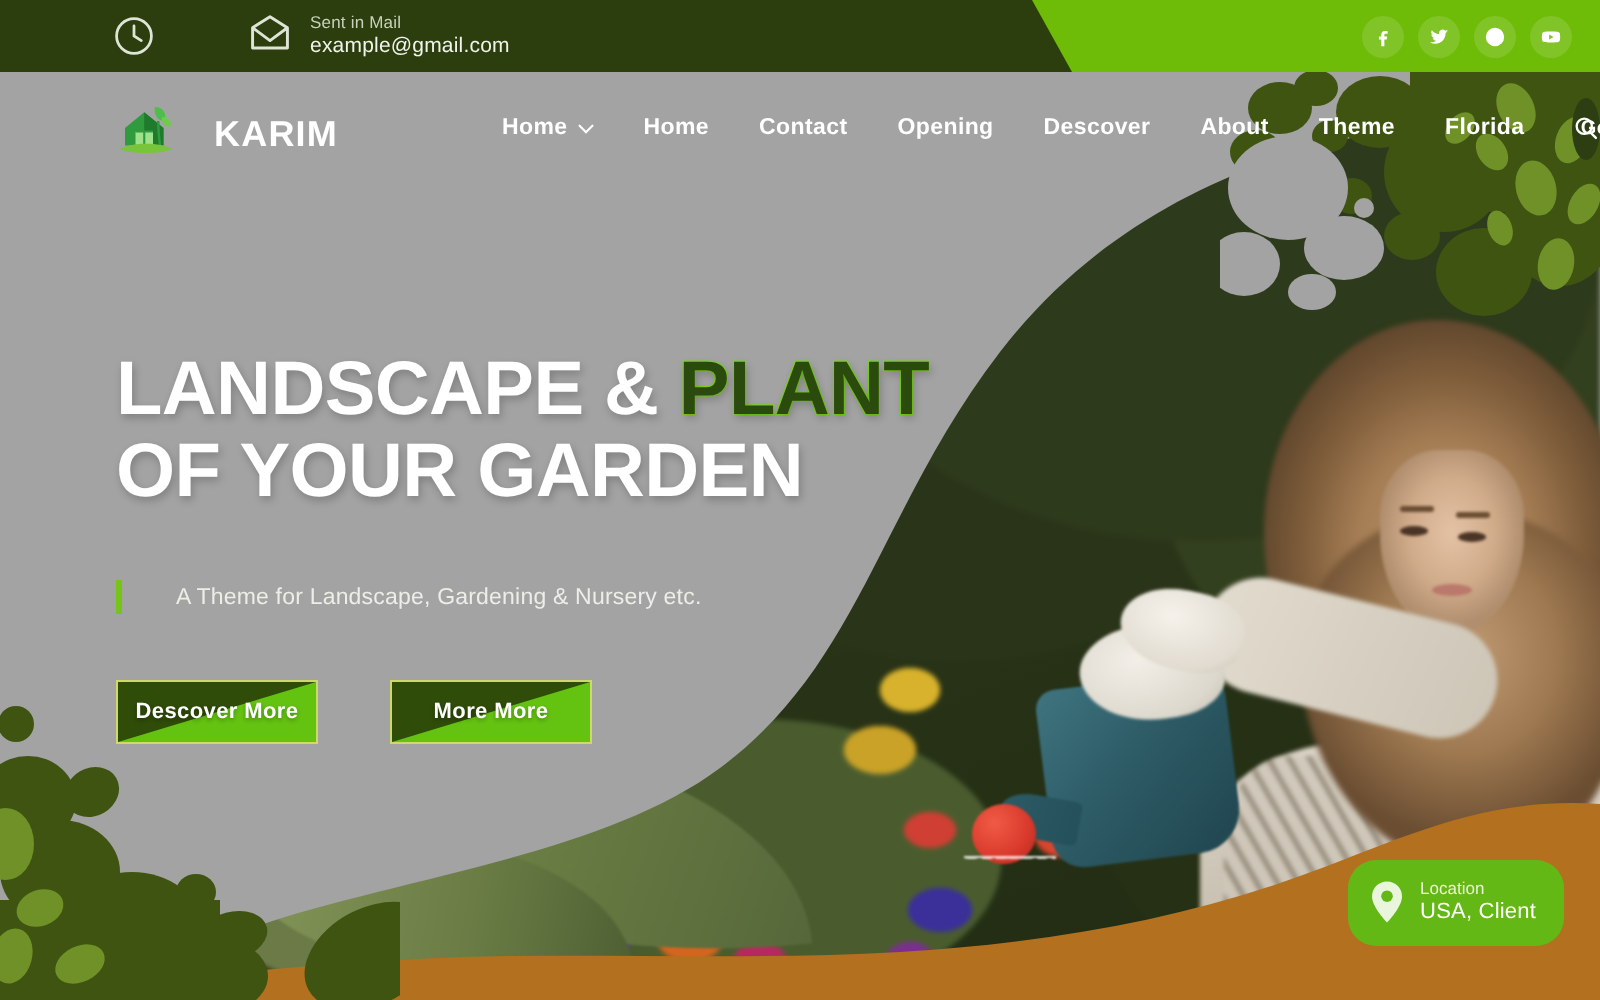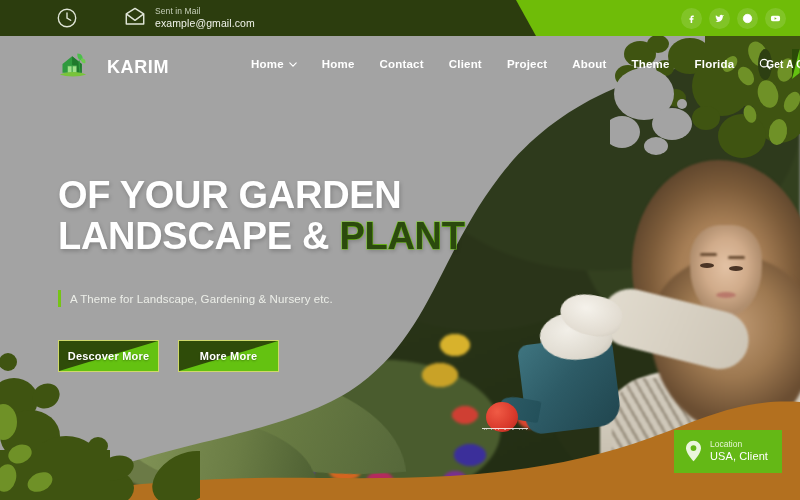--- a/index.html
+++ b/index.html
@@ -213,35 +213,35 @@
   .h1 {
     font-size:38px; font-weight:bold; color:#fff; line-height:1.08;
     letter-spacing:-.3px; text-shadow:1px 2px 4px rgba(0,0,0,.22);
     white-space:nowrap;
   }
   .h1 .accent {
     color:#2b4a0d;
     -webkit-text-stroke:1.2px #7dd520;
     paint-order:stroke fill;
   }
-  .sub-row { display:flex; align-items:center; gap:9px; margin-top:33px; }
+  .sub-row { display:flex; align-items:center; gap:27px; margin-top:33px; }
   .sub-bar { width:3px; height:17px; background:#76c415; flex:0 0 3px; }
   .sub-txt { font-size:11.5px; color:#eceee8; letter-spacing:.1px; }
-  .cta-row { display:flex; gap:19px; margin-top:33px; }
+  .cta-row { display:flex; gap:36px; margin-top:33px; }
   .cta { position:relative; width:101px; height:32px; cursor:pointer; border:1.5px solid #cfd96a; }
   .cta-label {
     position:absolute; inset:0; display:flex; align-items:center; justify-content:center;
     font-size:11px; font-weight:bold; color:#fff; letter-spacing:.2px; z-index:2;
     text-shadow:0 1px 2px rgba(0,0,0,.3);
   }
 
   
   .loc-badge {
     position:absolute; right:18px; bottom:27px; z-index:25;
-    background:#64b816; border-radius:0;
+    background:#64b816; border-radius:14px;
     display:flex; align-items:center; gap:8px;
     padding:9px 14px 9px 11px; cursor:pointer;
   }
   .loc-pin { width:17px; height:22px; flex:0 0 17px; }
   .loc-txt { line-height:1.25; }
   .loc-top { font-size:8.5px; color:#e6f4d4; }
   .loc-bot { font-size:11px; color:#ffffff; margin-top:1px; letter-spacing:.1px; }
 </style>
 </head>
 <body>
@@ -414,22 +414,22 @@
 
     <div class="menu">
       <span class="menu-item">
         <span>Home</span>
         <svg class="caret" viewBox="0 0 10 6">
           <path d="M1 1 L5 5 L9 1" fill="none" stroke="#fff" stroke-width="1.4" stroke-linecap="round"></path>
         </svg>
       </span>
       <span class="menu-item">Home</span>
       <span class="menu-item">Contact</span>
-      <span class="menu-item">Client</span>
-      <span class="menu-item">Project</span>
+      <span class="menu-item">Opening</span>
+      <span class="menu-item">Descover</span>
       <span class="menu-item">About</span>
       <span class="menu-item">Theme</span>
       <span class="menu-item">Florida</span>
     </div>
 
     <div class="search-btn">
       <svg viewBox="0 0 24 24">
         <circle cx="10.5" cy="10.5" r="6.5"></circle>
         <path d="M15.5 15.5 L20.5 20.5" stroke-linecap="round"></path>
       </svg>
@@ -438,24 +438,24 @@
     <div class="quote-btn">
       <svg viewBox="0 0 74 30" preserveAspectRatio="none" style="position:absolute;inset:0;width:100%;height:100%">
         <polygon points="0,0 74,0 74,24 0,30" fill="#2c4a08"></polygon>
         <polygon points="74,0 74,24 0,30" fill="#64c211"></polygon>
       </svg>
       <span class="quote-label">Get A Quote</span>
     </div>
   </div>
 
   <div class="hero">
-    <div class="h1">OF YOUR GARDEN</div>
     <div class="h1">
       <span>LANDSCAPE &amp; </span><span class="accent">PLANT</span>
     </div>
+    <div class="h1">OF YOUR GARDEN</div>
 
     <div class="sub-row">
       <span class="sub-bar"></span>
       <span class="sub-txt">A Theme for Landscape, Gardening &amp; Nursery etc.</span>
     </div>
 
     <div class="cta-row">
       <div class="cta">
         <svg viewBox="0 0 101 32" preserveAspectRatio="none" style="position:absolute;inset:0;width:100%;height:100%">
           <rect width="101" height="32" fill="#2f4c09"></rect>

